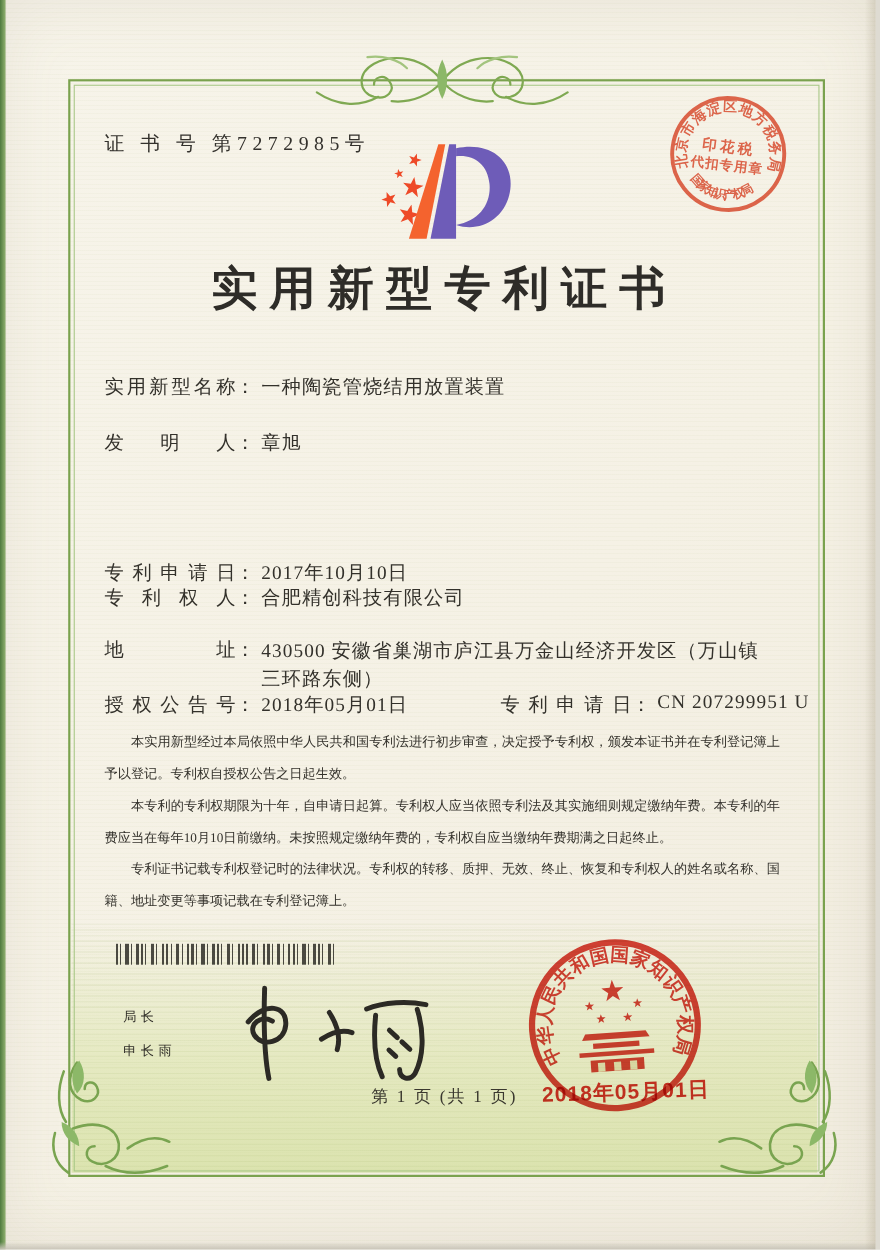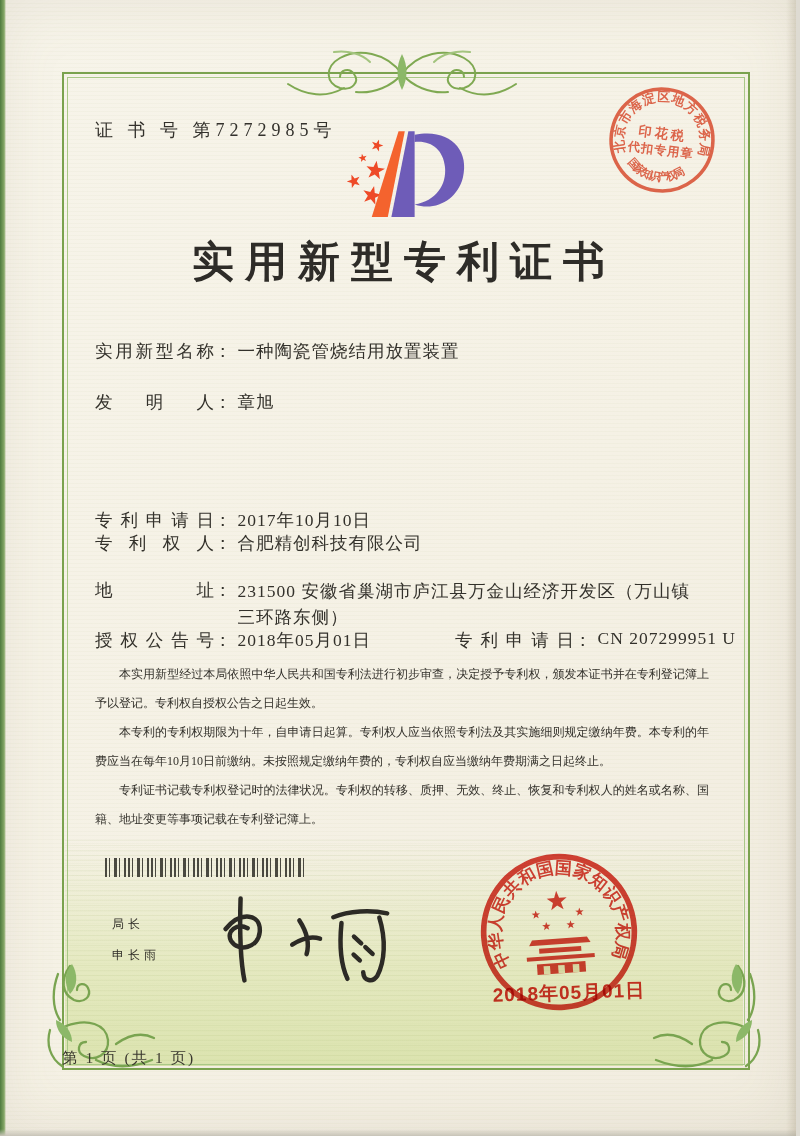--- a/index.html
+++ b/index.html
@@ -51,21 +51,21 @@
   .signature{position:absolute;left:212px;top:886px;width:200px;height:104px;z-index:4;transform:rotate(-2deg);}
 
   .seal{position:absolute;left:478px;top:851px;width:162px;height:162px;z-index:4;
     opacity:.93;mix-blend-mode:multiply;transform:rotate(-4deg);}
   .seal-date{position:absolute;left:484px;top:980px;width:170px;z-index:5;text-align:center;
     font-family:"Liberation Sans","DejaVu Sans",sans-serif;font-weight:bold;
     font-size:19px;color:#d9352a;letter-spacing:1px;transform:rotate(-2deg);mix-blend-mode:multiply;}
   .tax-stamp{position:absolute;left:606px;top:84px;width:112px;height:112px;z-index:4;
     opacity:.88;mix-blend-mode:multiply;transform:rotate(7deg);}
 
-  .footer{position:absolute;left:62px;top:1048px;width:684px;
+  .footer{position:absolute;left:62px;top:987px;width:684px;text-align:center;
     font-size:15.5px;color:#3a382f;letter-spacing:2px;z-index:3;}
   .seal-font{font-family:"Liberation Sans","DejaVu Sans",sans-serif;font-weight:bold;}
 </style>
 </head>
 <body>
 
 <div class="sheet">
   <div class="edge-left"></div>
   <div class="edge-bottom"></div>
   <div class="edge-right"></div>
@@ -133,21 +133,21 @@
   <div class="row" style="top:390px;">
     <span class="flabel">发明人</span><span class="colon">：</span><span class="fvalue">章旭</span>
   </div>
   <div class="row" style="top:508px;">
     <span class="flabel">专利申请日</span><span class="colon">：</span><span class="fvalue">2017年10月10日</span>
   </div>
   <div class="row" style="top:531px;">
     <span class="flabel">专利权人</span><span class="colon">：</span><span class="fvalue">合肥精创科技有限公司</span>
   </div>
   <div class="row" style="top:578px;">
-    <span class="flabel">地址</span><span class="colon">：</span><span class="fvalue wrap">231500 安徽省巢湖市庐江县万金山经济开发区（万山镇三环路东侧）</span>
+    <span class="flabel">地址</span><span class="colon">：</span><span class="fvalue wrap">430500 安徽省巢湖市庐江县万金山经济开发区（万山镇三环路东侧）</span>
   </div>
   <div class="row" style="top:628px;width:614px;">
     <span class="flabel">授权公告号</span><span class="colon">：</span><span class="fvalue">2018年05月01日</span>
     <span class="grant-right">
       <span class="flabel">专利申请日</span><span class="colon">：</span><span class="fvalue">CN 207299951 U</span>
     </span>
   </div>
 
   <div class="paragraphs">
     <p>本实用新型经过本局依照中华人民共和国专利法进行初步审查，决定授予专利权，颁发本证书并在专利登记簿上予以登记。专利权自授权公告之日起生效。</p>

